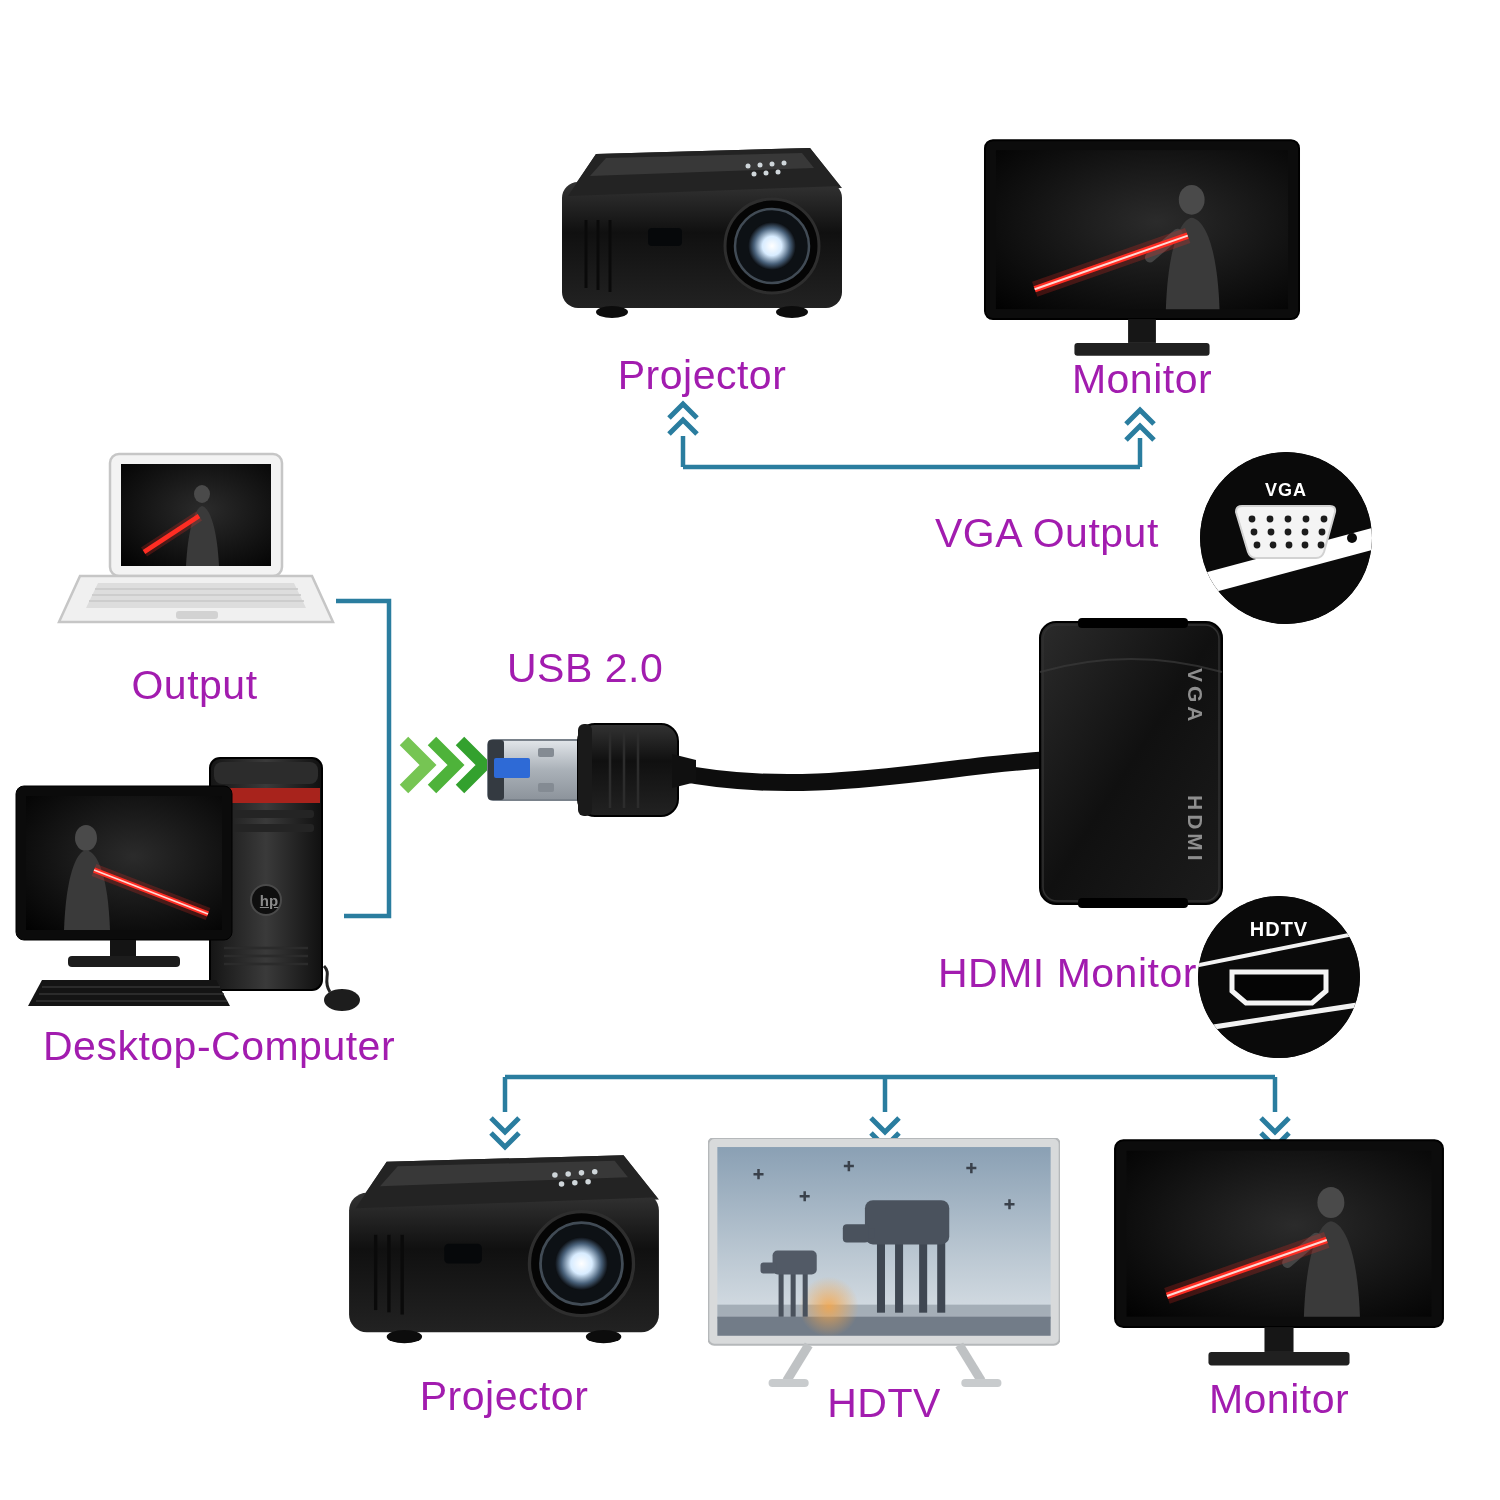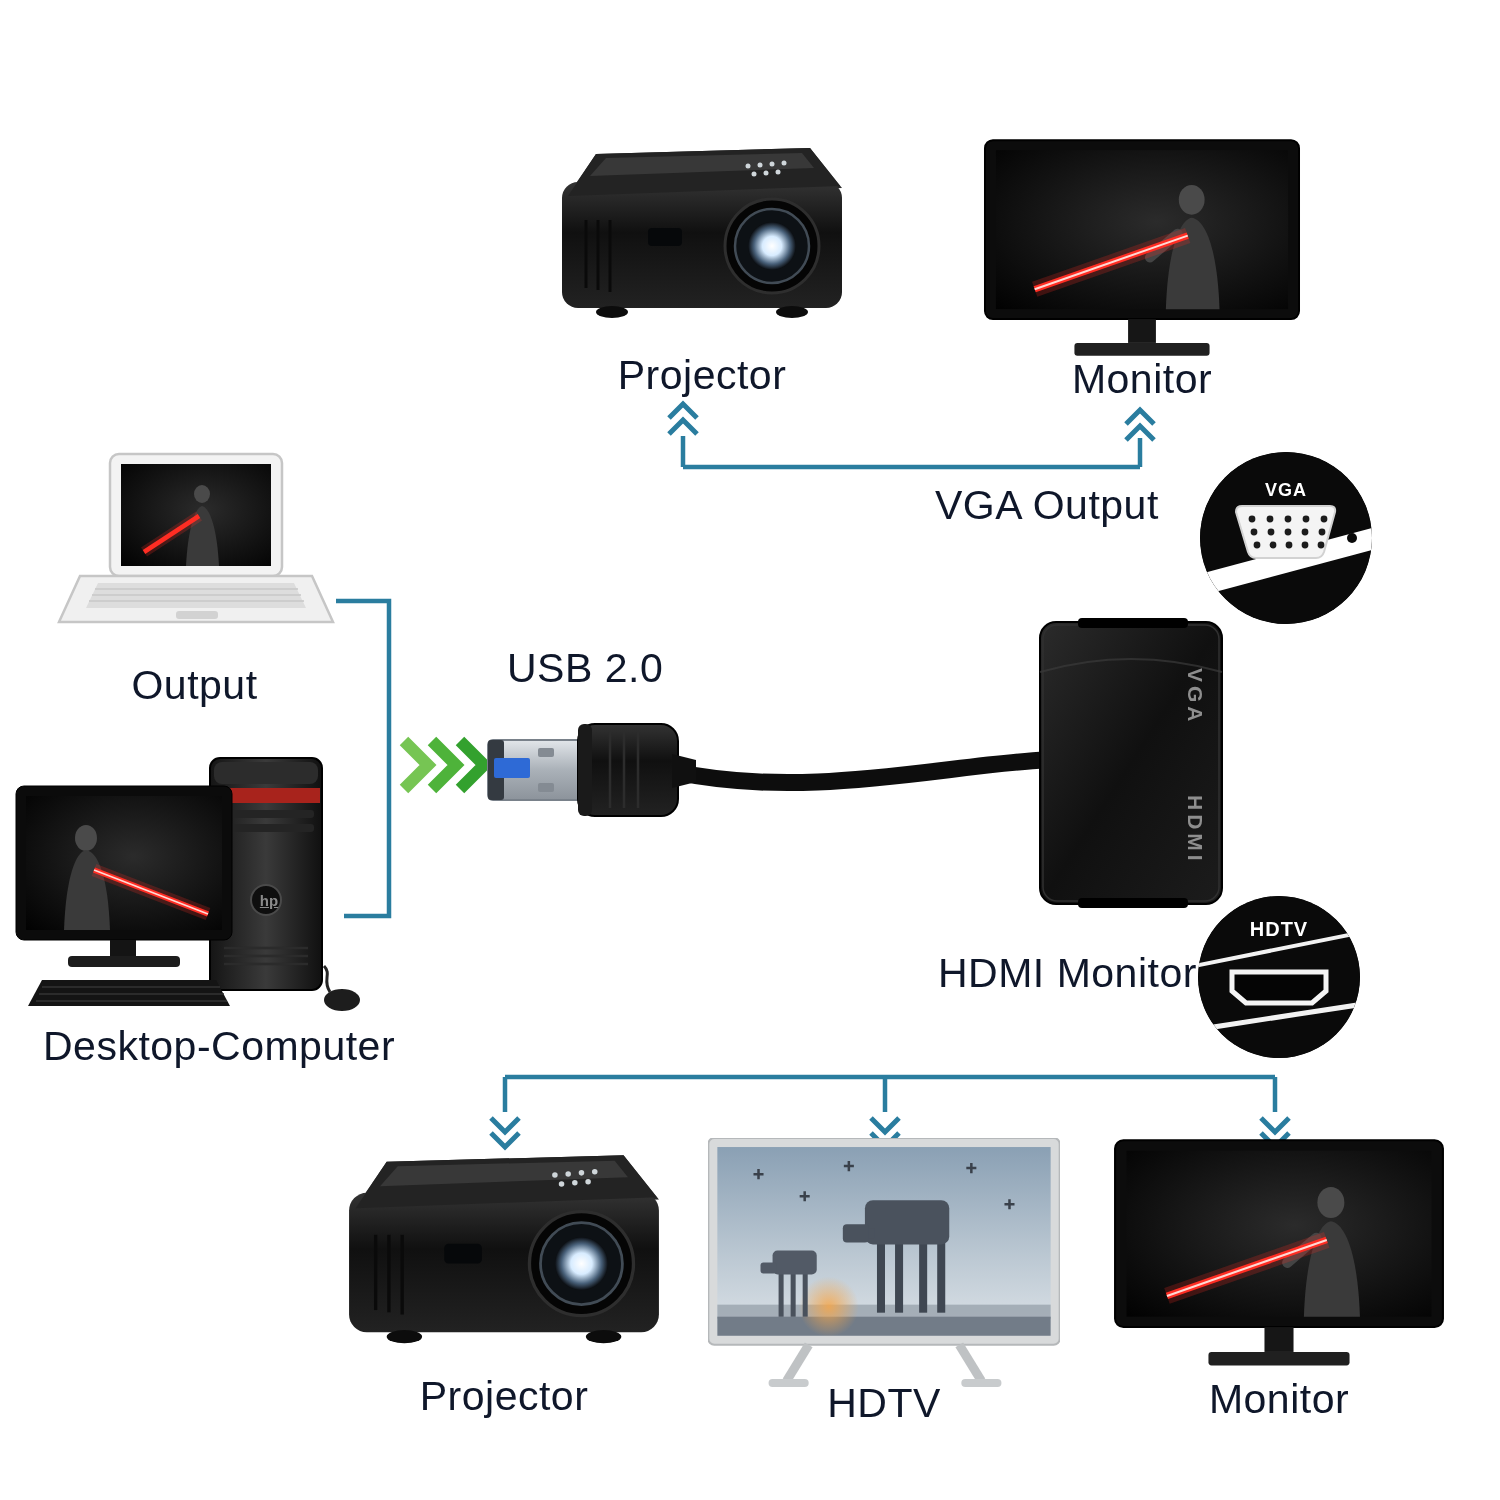--- a/index.html
+++ b/index.html
@@ -1,20 +1,20 @@
 <!DOCTYPE html>
 <html><head>
 <meta charset="utf-8">
 <style>
   * { margin:0; padding:0; box-sizing:border-box; }
   html,body { background:#ffffff; }
   body { font-family:"Liberation Sans", sans-serif; }
   .canvas { position:relative; width:1500px; height:1500px; background:#ffffff; overflow:hidden; }
   .abs { position:absolute; }
-  .label { position:absolute; font-size:41px; color:#0f172a; white-space:nowrap; letter-spacing:0.5px; }
+  .label { position:absolute; font-size:41px; color:#a21caf; white-space:nowrap; letter-spacing:0.5px; }
   .label.center { text-align:center; }
   .badge { position:absolute; color:#ffffff; font-weight:bold; text-align:center; letter-spacing:1px; }
   .vport { position:absolute; writing-mode:vertical-rl; color:#8e8e8e; font-size:21px; letter-spacing:4px; font-weight:bold; }
   .circle-conn { position:absolute; border-radius:50%; overflow:hidden; background:#0a0a0a; }
   .tower-logo { position:absolute; color:#8a8a8a; font-size:15px; font-weight:bold; text-align:center;text-decoration:underline; }
   svg { display:block; }
 </style>
 </head>
 <body>
 
@@ -137,21 +137,21 @@
     <g>
       <line x1="206" y1="98" x2="52" y2="152" stroke="rgba(255,45,35,0.22)" stroke-width="16"></line>
       <line x1="206" y1="98" x2="52" y2="152" stroke="#ff2d23" stroke-width="6.5"></line>
       <line x1="206" y1="98" x2="52" y2="152" stroke="#ffd9d4" stroke-width="2"></line>
     </g>
     <rect x="146" y="182" width="28" height="24" fill="#161616"></rect>
     <rect x="92" y="206" width="136" height="13" rx="3" fill="#202020"></rect>
   </svg>
   <div class="label center" style="left:983px;top:356px;width:318px">Monitor</div>
 
-  <div class="label" style="left:935px;top:482px">VGA Output</div>
+  <div class="label" style="left:935px;top:510px">VGA Output</div>
   <div class="circle-conn" style="left:1200px;top:452px;width:172px;height:172px">
     <svg width="172" height="172" viewBox="0 0 172 172">
       <circle cx="86" cy="86" r="86" fill="#0a0a0a"></circle>
       <polygon points="0,122 172,76 172,98 0,144" fill="#ffffff"></polygon>
       <path d="M36,60 Q36,54 42,54 L130,54 Q136,54 135,60 L124,100 Q122,106 116,106 L56,106 Q50,106 48,100 Z" fill="#f4f4f4" stroke="#d2d2d2" stroke-width="2"></path>
       <g fill="#1c1c1c">
         <circle cx="52" cy="67" r="3.4"></circle>
           <circle cx="70" cy="67" r="3.4"></circle>
           <circle cx="88" cy="67" r="3.4"></circle>
           <circle cx="106" cy="67" r="3.4"></circle>

